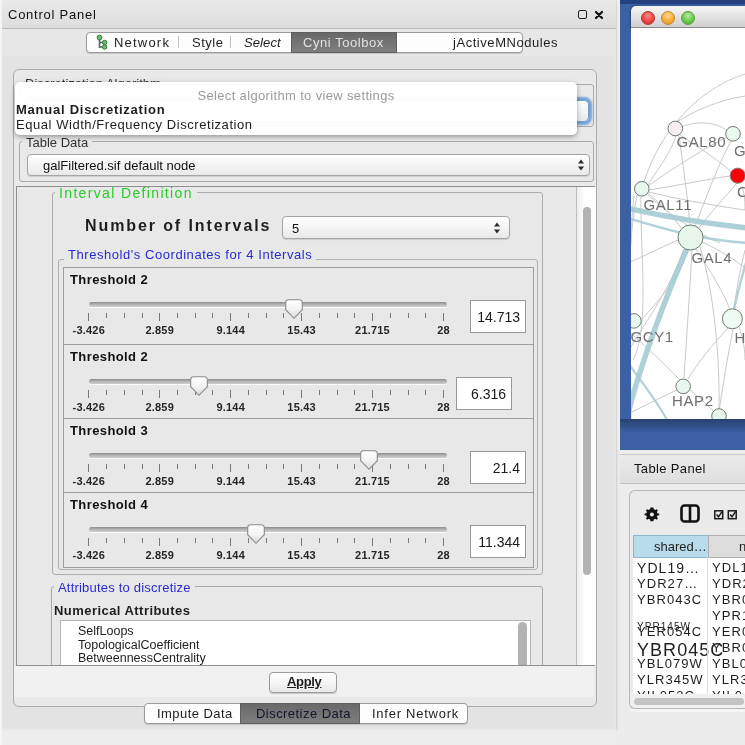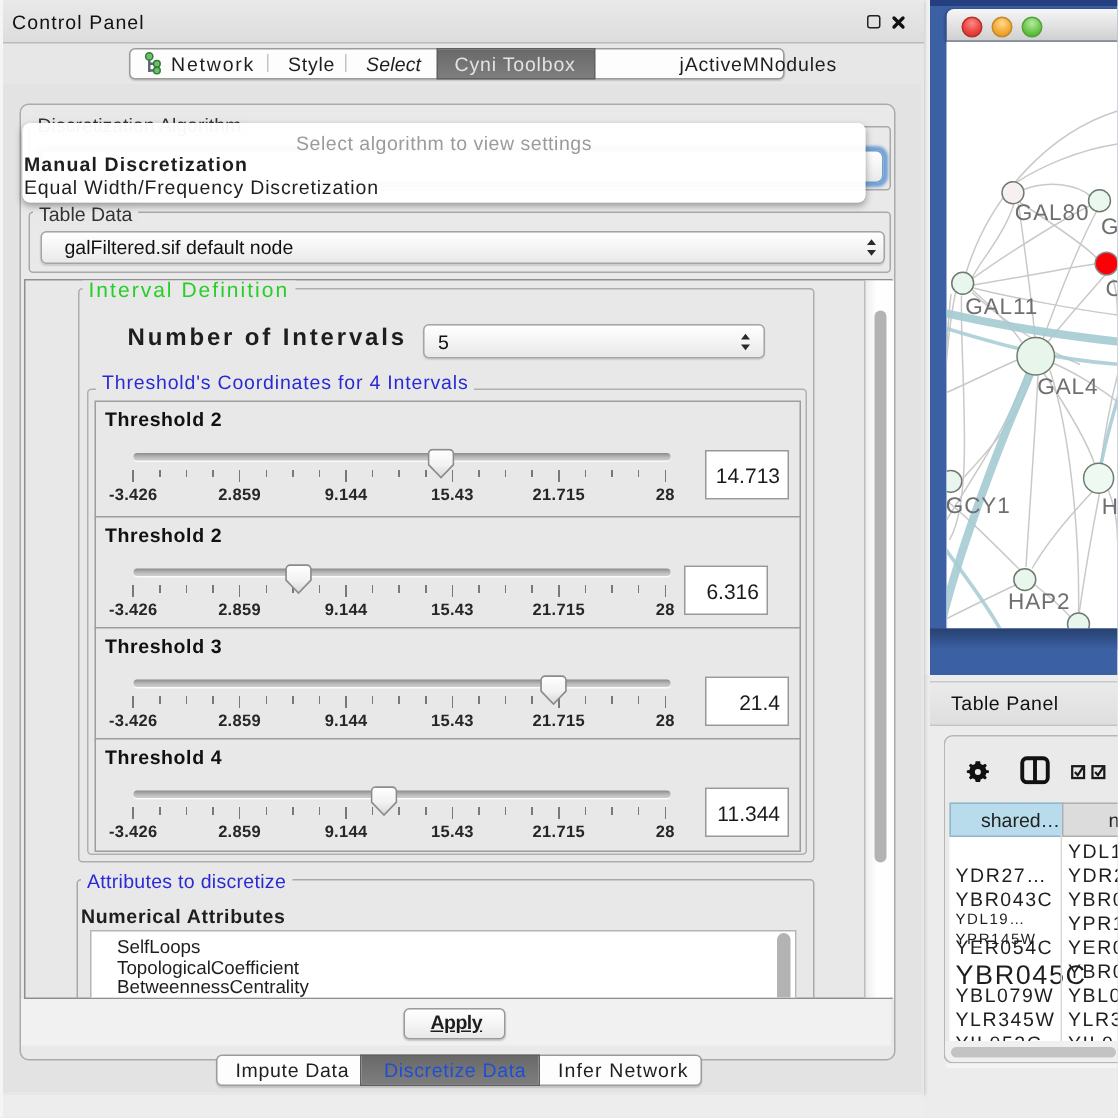--- a/index.html
+++ b/index.html
@@ -293,21 +293,21 @@
 
 <div class="abs" style="left:576px;top:187px;width:19px;height:478px;background:linear-gradient(to right,#ededed,#ffffff 40%,#fdfdfd);border-left:1px solid #bdbdbd;"></div>
 <div class="abs" style="left:583px;top:207px;width:8px;height:368px;background:#b3b3b3;border-radius:5px;"></div>
 
 <div class="abs" style="left:269px;top:672px;width:66px;height:19px;background:linear-gradient(#ffffff,#f4f4f4 55%,#e8e8e8);border:1px solid #9a9a9a;border-radius:4px;box-shadow:0 1px 1px rgba(0,0,0,.18);"></div>
 <div class="lbl" style="left:287px;top:674px;font-size:13px;font-weight:bold;letter-spacing:-.35px;text-decoration:underline;">Apply</div>
 
 <div class="abs" style="left:144px;top:703px;width:322px;height:19px;background:#fdfdfd;border:1px solid #9b9b9b;border-radius:4px;box-shadow:0 1px 1px rgba(0,0,0,.15);"></div>
 <div class="abs" style="left:240px;top:703px;width:118px;height:19px;background:linear-gradient(#696969,#7e7e7e);border:1px solid #5f5f5f;"></div>
 <div class="lbl" style="left:157px;top:706px;font-size:13px;letter-spacing:.45px;">Impute Data</div>
-<div class="lbl" style="left:256px;top:706px;font-size:13px;letter-spacing:.45px;color:#1d4ed8;">Discretize Data</div>
+<div class="lbl" style="left:256px;top:706px;font-size:13px;letter-spacing:.45px;color:#0f172a;">Discretize Data</div>
 <div class="lbl" style="left:372px;top:706px;font-size:13px;letter-spacing:.75px;">Infer Network</div>
 
 <div class="abs" style="left:0;top:730px;width:616px;height:15px;background:#ededed;"></div>
 
 <div class="abs" style="left:15px;top:82px;width:562px;height:53px;background:rgba(255,255,255,.96);
  border-radius:5px;box-shadow:0 2px 5px rgba(0,0,0,.35);z-index:40;"></div>
 <div class="lbl" style="left:296px;top:88px;transform:translateX(-50%);font-size:13px;color:#9b9b9b;z-index:41;letter-spacing:.35px;">Select algorithm to view settings</div>
 <div class="lbl" style="left:16px;top:102px;font-size:13px;font-weight:bold;z-index:41;letter-spacing:.75px;">Manual Discretization</div>
 <div class="lbl" style="left:16px;top:117px;font-size:13px;z-index:41;letter-spacing:.55px;">Equal Width/Frequency Discretization</div>
 
@@ -411,21 +411,21 @@
   <rect x="14.3" y="0.8" width="7.9" height="7.9"></rect>
   <path d="M2.6 4.6 L4.5 6.8 L8 1.6"></path>
       <path d="M16.1 4.6 L18 6.8 L21.5 1.6"></path>
  </g>
 </svg>
 
 <div class="abs" style="left:633px;top:535px;width:74px;height:21px;background:#b8dcec;border:1px solid #8fb6c9;"></div>
 <div class="abs" style="left:708px;top:535px;width:37px;height:21px;background:#dcdcdc;border:1px solid #b0b0b0;border-right:none;"></div>
 <div class="lbl" style="left:654px;top:539px;font-size:13px;color:#222;">shared…</div>
 <div class="lbl" style="left:739px;top:539px;font-size:13px;color:#222;">name</div>
-<div class="lbl" style="left:637px;top:560px;font-size:10px;letter-spacing:1.05px;margin-top:48px;">YDL19…</div>
+<div class="lbl" style="left:637px;top:560px;font-size:14px;letter-spacing:1.05px;">YDL19…</div>
 <div class="lbl" style="left:712px;top:560px;font-size:13px;letter-spacing:1.05px;">YDL1</div>
 <div class="lbl" style="left:637px;top:576px;font-size:13px;letter-spacing:1.05px;">YDR27…</div>
 <div class="lbl" style="left:712px;top:576px;font-size:13px;letter-spacing:1.05px;">YDR2</div>
 <div class="lbl" style="left:637px;top:592px;font-size:13px;letter-spacing:1.05px;">YBR043C</div>
 <div class="lbl" style="left:712px;top:592px;font-size:13px;letter-spacing:1.05px;">YBR0</div>
 <div class="lbl" style="left:637px;top:621px;font-size:10px;letter-spacing:1.05px;">YPR145W</div>
 <div class="lbl" style="left:712px;top:608px;font-size:13px;letter-spacing:1.05px;">YPR1</div>
 <div class="lbl" style="left:637px;top:624px;font-size:13px;letter-spacing:1.05px;">YER054C</div>
 <div class="lbl" style="left:712px;top:624px;font-size:13px;letter-spacing:1.05px;">YER0</div>
 <div class="lbl" style="left:637px;top:640px;font-size:18px;letter-spacing:1.05px;">YBR045C</div>

